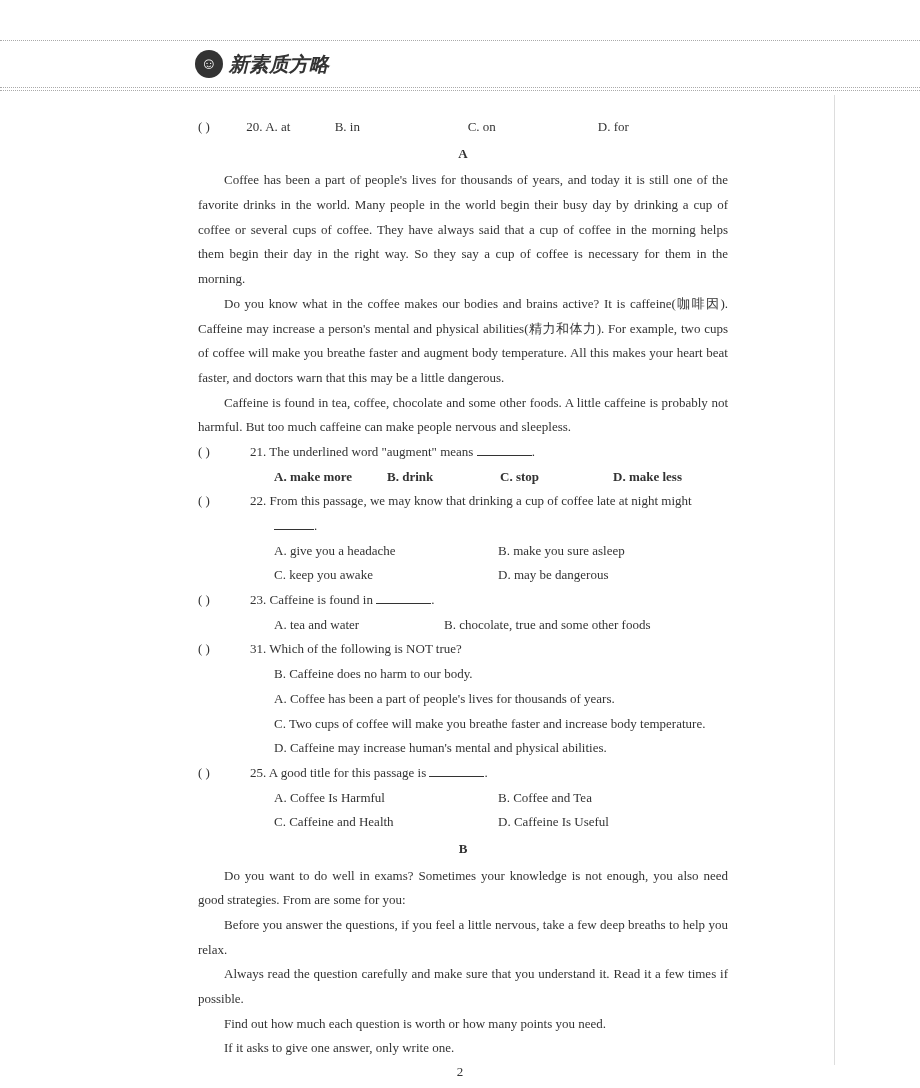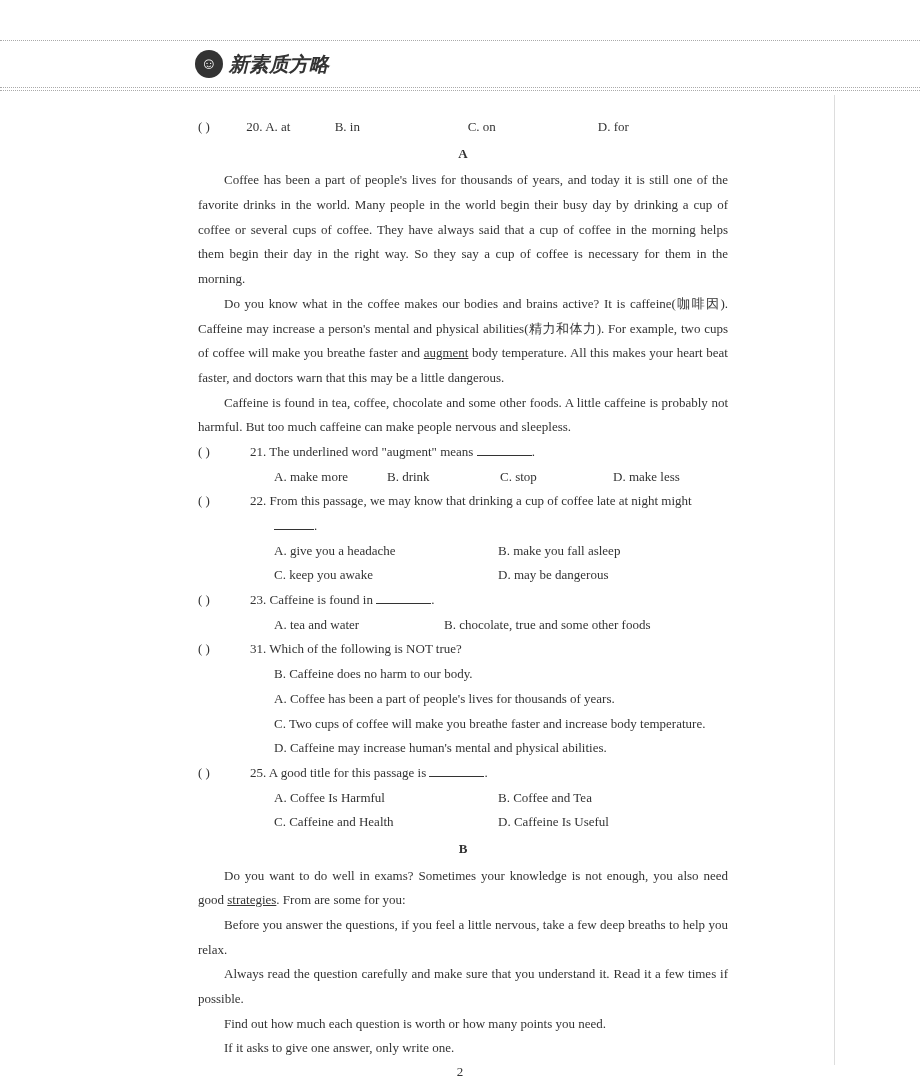--- a/index.html
+++ b/index.html
@@ -68,26 +68,26 @@
     .q-row .optB { width: 140px; }
     .q-row .optC { width: 140px; }
     .section-title { margin-top: 2px; }
     .center { text-align: center; font-weight: bold; margin: 2px 0; }
     .para { text-indent: 2em; text-align: justify; }
     .q-line { display: flex; }
     .q-line .paren { width: 52px; text-indent: 0; }
     .q-line .rest { flex: 1; }
     .opts-2col { display: flex; padding-left: 76px; }
     .opts-2col .c1 { width: 224px; }
-    .opts-4col { display: flex; padding-left: 76px; }
+    .opts-4col { display: flex; padding-left: 76px; font-weight: bold; }
     .opts-4col .o { width: 113px; }
     .opts-indent { padding-left: 76px; }
     .blank { display: inline-block; border-bottom: 1px solid #333; width: 55px; height: 0.9em; vertical-align: baseline; }
     .blank-sm { display: inline-block; border-bottom: 1px solid #333; width: 40px; height: 0.9em; vertical-align: baseline; }
-    .underline { text-decoration: underline; }
+    .underline { }
     .page-num {
       position: absolute;
       bottom: 8px;
       left: 0;
       width: 920px;
       text-align: center;
       font-size: 13px;
     }
     .right-edge {
       position: absolute;
@@ -135,21 +135,21 @@
     <span class="o">D. make less</span>
   </div>
 
   <div class="q-line">
     <span class="paren">(        )</span>
     <span class="rest">22. From this passage, we may know that drinking a cup of coffee late at night might </span>
   </div>
   <div class="opts-indent"><span class="blank-sm"></span>.</div>
   <div class="opts-2col">
     <span class="c1">A. give you a headache</span>
-    <span>B. make you fall asleep</span>
+    <span>B. make you sure asleep</span>
   </div>
   <div class="opts-2col">
     <span class="c1">C. keep you awake</span>
     <span>D. may be dangerous</span>
   </div>
 
   <div class="q-line">
     <span class="paren">(        )</span>
     <span class="rest"><span>23. Caffeine is found in </span><span class="blank"></span>.</span>
   </div>

